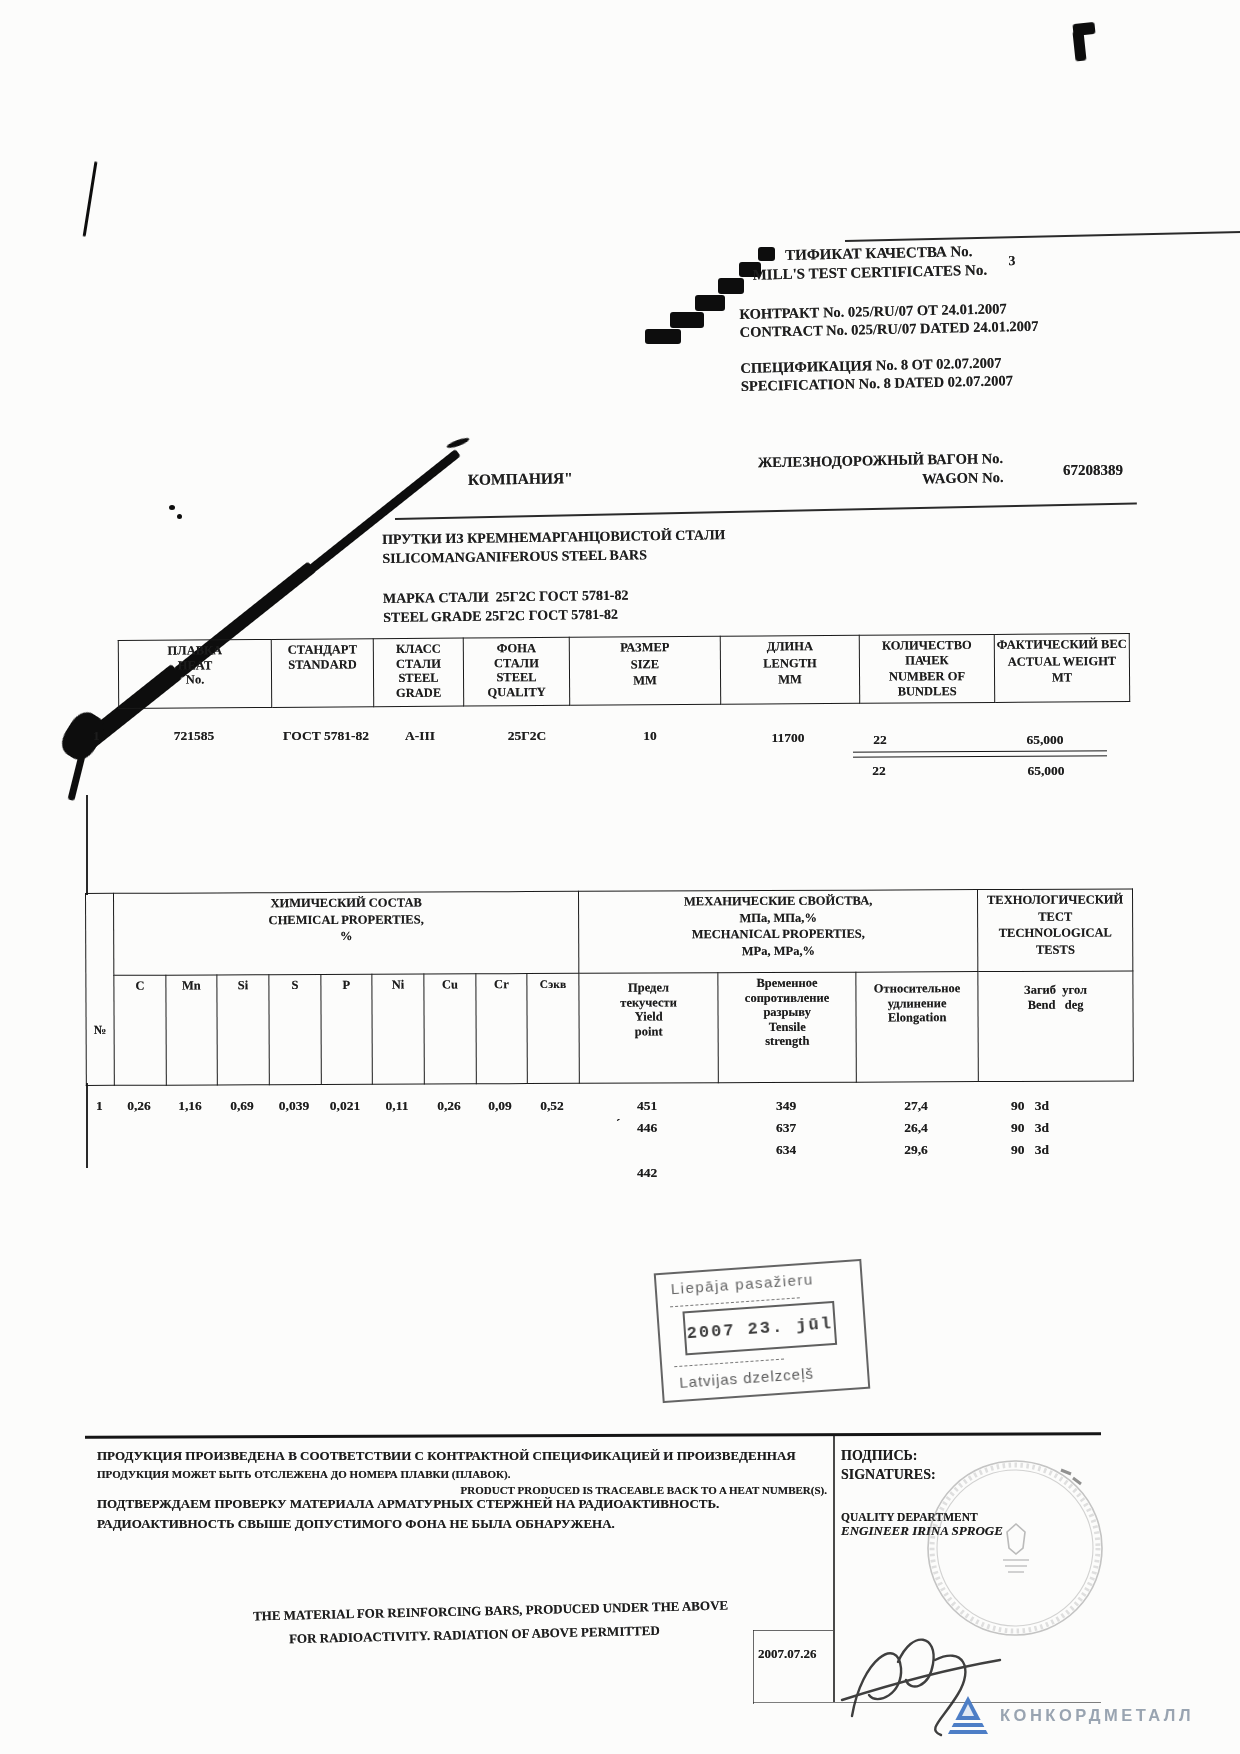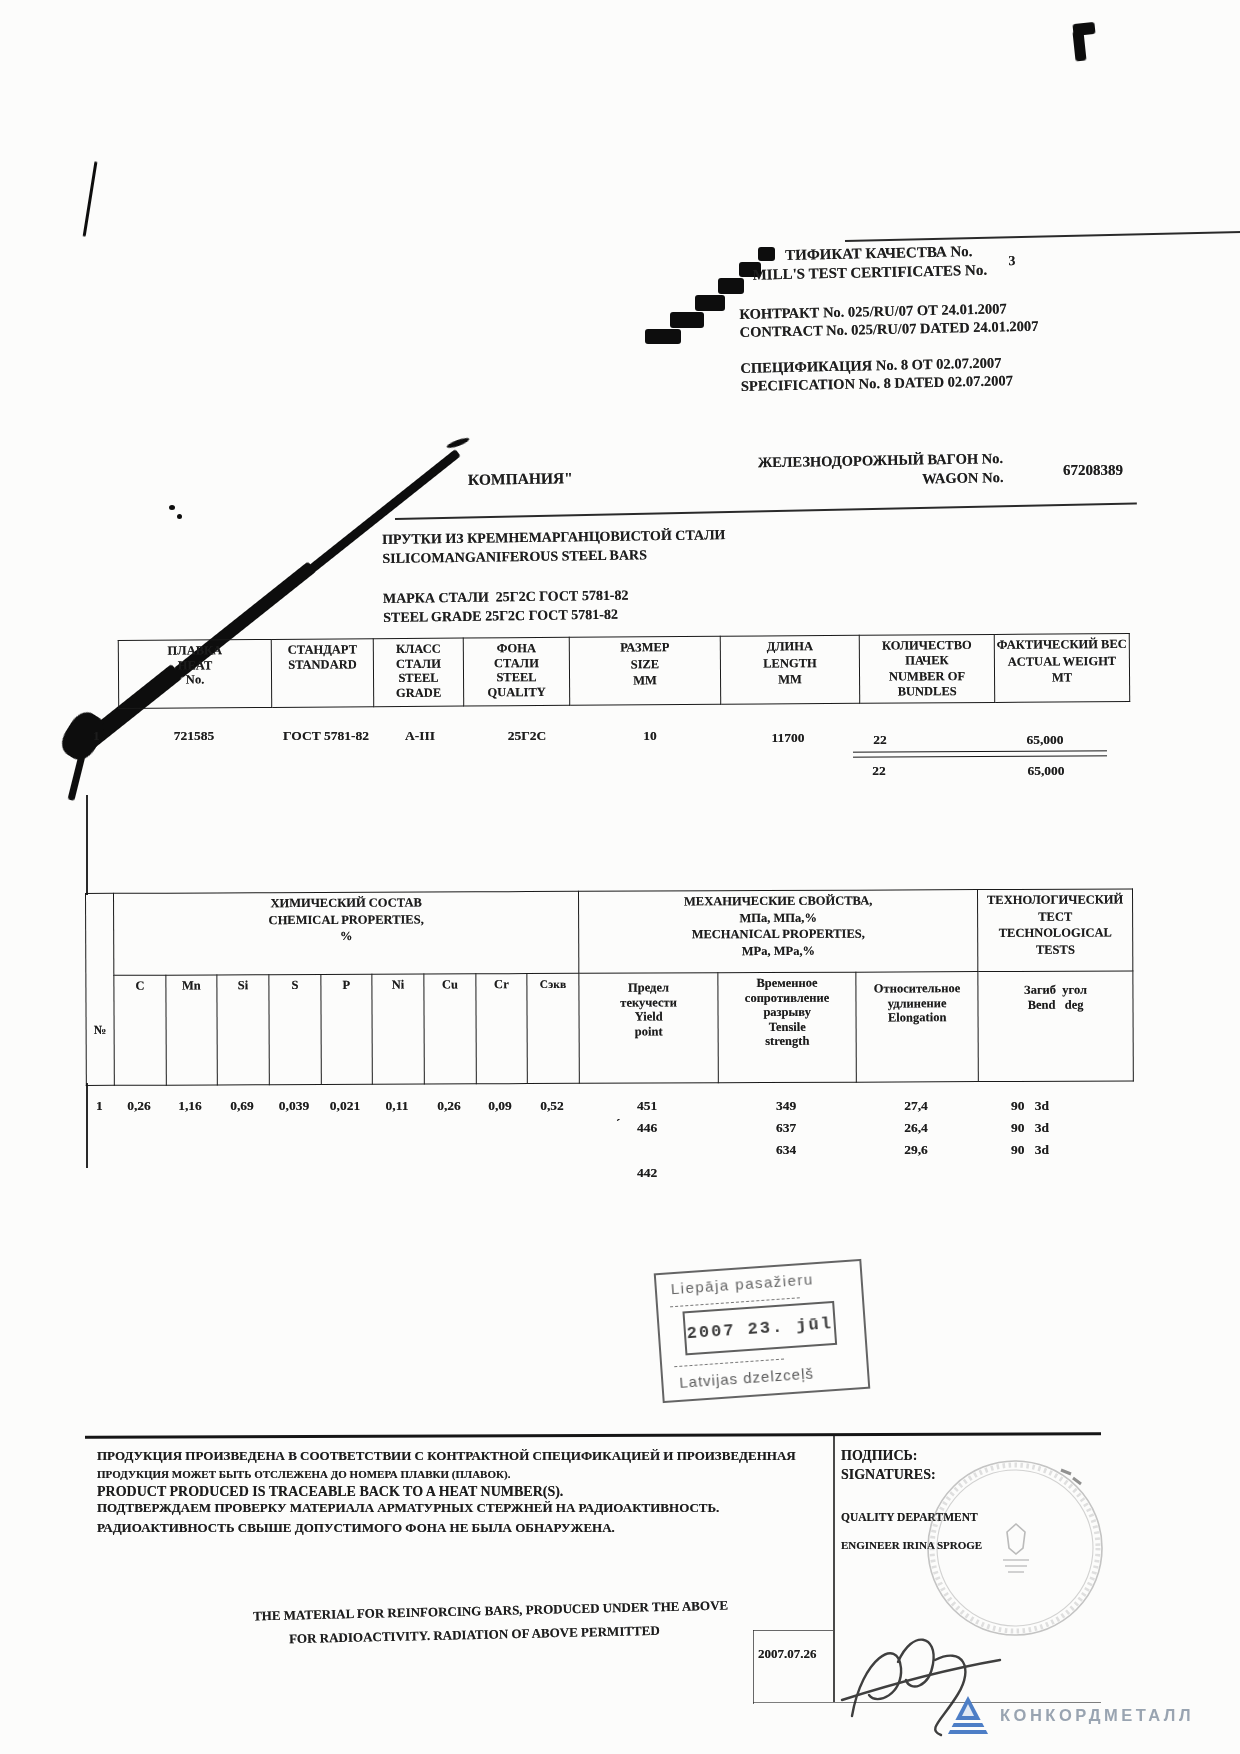--- a/index.html
+++ b/index.html
@@ -345,32 +345,32 @@
 
   <div class="abs thinline" style="left:85px;top:1434px;width:1016px;height:2.5px;transform:rotate(-0.2deg);background:#161616;"></div>
   <div class="abs thinline" style="left:833px;top:1436px;width:1.6px;height:266px;opacity:.85;"></div>
   <div class="abs thinline" style="left:753px;top:1630px;width:80px;height:1.4px;opacity:.7;"></div>
   <div class="abs thinline" style="left:753px;top:1630px;width:1.4px;height:74px;opacity:.7;"></div>
   <div class="abs thinline" style="left:753px;top:1702px;width:348px;height:1.4px;opacity:.6;"></div>
 
   <div class="abs" style="left:97px;top:1448px;width:730px;">
     <div class="tx" style="font-size:13px;">ПРОДУКЦИЯ ПРОИЗВЕДЕНА В СООТВЕТСТВИИ С КОНТРАКТНОЙ СПЕЦИФИКАЦИЕЙ И ПРОИЗВЕДЕННАЯ</div>
     <div class="tx" style="font-size:11px;margin-top:4px;">ПРОДУКЦИЯ МОЖЕТ БЫТЬ ОТСЛЕЖЕНА ДО НОМЕРА ПЛАВКИ (ПЛАВОК).</div>
-    <div class="tx" style="font-size:14px;margin-top:4px;">PRODUCT PRODUCED IS TRACEABLE BACK TO A HEAT NUMBER(S).</div>
+    <div class="tx" style="font-size:11px;margin-top:4px;text-align:right;">PRODUCT PRODUCED IS TRACEABLE BACK TO A HEAT NUMBER(S).</div>
     <div class="tx" style="font-size:13px;">ПОДТВЕРЖДАЕМ ПРОВЕРКУ МАТЕРИАЛА АРМАТУРНЫХ СТЕРЖНЕЙ НА РАДИОАКТИВНОСТЬ.</div>
     <div class="tx" style="font-size:13px;margin-top:4px;">РАДИОАКТИВНОСТЬ СВЫШЕ ДОПУСТИМОГО ФОНА НЕ БЫЛА ОБНАРУЖЕНА.</div>
   </div>
   <div class="tx abs" style="left:253px;top:1603px;font-size:13px;transform:rotate(-1.3deg);">THE MATERIAL FOR REINFORCING BARS, PRODUCED UNDER THE ABOVE</div>
   <div class="tx abs" style="left:289px;top:1627px;font-size:13px;transform:rotate(-1.3deg);">FOR RADIOACTIVITY.  RADIATION OF ABOVE PERMITTED</div>
 
   <div class="abs" style="left:841px;top:1448px;width:260px;">
     <div class="tx" style="font-size:14px;">ПОДПИСЬ:</div>
     <div class="tx" style="font-size:14px;margin-top:3px;">SIGNATURES:</div>
     <div class="tx" style="font-size:11.5px;margin-top:28px;">QUALITY DEPARTMENT</div>
-    <div class="tx" style="font-size:11px;margin-top:16px;">ENGINEER  IRINA SPROGE</div>
+    <div class="tx" style="font-size:13px;margin-top:0;font-style:italic;">ENGINEER  IRINA SPROGE</div>
   </div>
   <div class="tx abs" style="left:758px;top:1646px;font-size:13px;">2007.07.26</div>
 
   <svg class="abs" style="left:915px;top:1448px;" width="200" height="200" viewBox="0 0 200 200">
     <circle cx="100" cy="100" r="87" fill="none" stroke="#8b8b8b" stroke-width="1.6" opacity="0.5"></circle>
     <circle cx="100" cy="100" r="78" fill="none" stroke="#969696" stroke-width="1.1" opacity="0.42"></circle>
     <circle cx="100" cy="100" r="83" fill="none" stroke="#7c7c7c" stroke-width="5" opacity="0.22" stroke-dasharray="2.5 3.5"></circle>
     <path d="M92 84 l9 -8 9 8 -2 16 -7 6 -7 -6 z" fill="none" stroke="#7a7a7a" stroke-width="1.6" opacity="0.5"></path>
     <path d="M88 112 h26 M90 118 h22 M93 124 h16" stroke="#808080" stroke-width="1.4" opacity="0.45"></path>
     <path d="M146 22 l10 4 M158 30 l8 6" stroke="#3a3a3a" stroke-width="3" opacity="0.55"></path>

